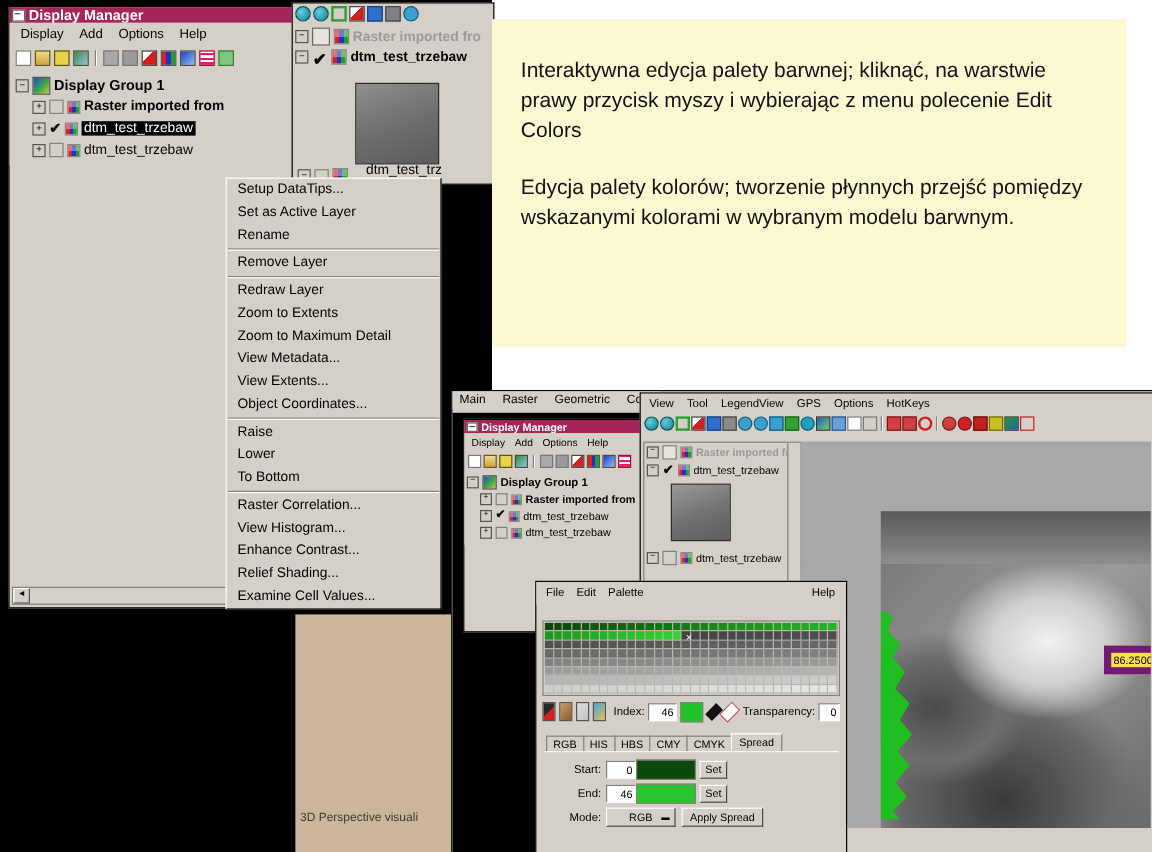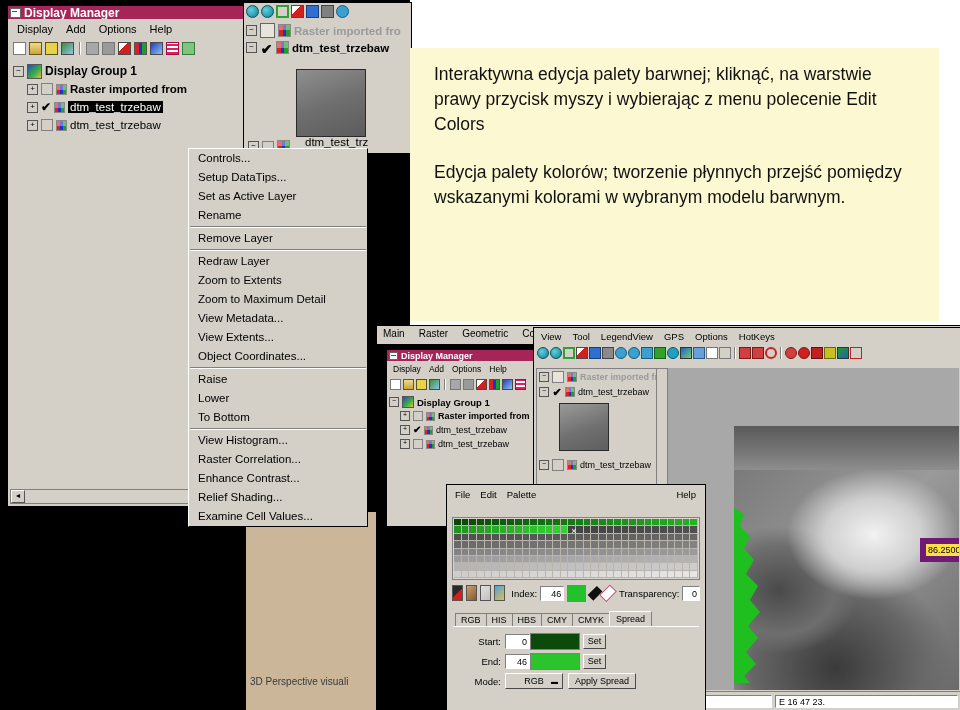--- a/index.html
+++ b/index.html
@@ -55,21 +55,21 @@
   
   #ctx{position:absolute;background:#d4d0c8;border:1px solid #000;
        border-top-color:#fff;border-left-color:#fff;}
   #ctx .ci{font-size:11.5px;color:#000;padding:2px 8px 3px 9px;white-space:nowrap;
            line-height:15px;height:19px;box-sizing:border-box;}
   #ctx .divider{height:0;border-top:1px solid #808080;border-bottom:1px solid #fff;margin:1px 1px;}
   #ctx .ci.hl{border:1px solid #fff;border-right-color:#808080;border-bottom-color:#808080;}
 
   
   #callout{position:absolute;left:410px;top:16px;width:529px;height:273px;
-           background:#fcf8d2;box-sizing:border-box;padding:14px 22px 0 24px;margin-top:32px;}
+           background:#fcf8d2;box-sizing:border-box;padding:30px 22px 0 24px;}
   #callout p{margin:0;font-size:17.5px;line-height:25px;color:#111;}
   #callout p.gap{margin-top:23px;}
 
   
   #palgrid{display:grid;grid-template-columns:repeat(32,1fr);grid-template-rows:repeat(8,1fr);
            width:100%;height:100%;gap:0;}
   #palgrid i{display:block;border-right:1px solid #b9b5ad;border-bottom:1px solid #b9b5ad;}
 
   .field{background:#fff;border:1px solid #808080;border-right-color:#fff;
          border-bottom-color:#fff;font-size:9px;color:#000;text-align:right;
@@ -181,40 +181,39 @@
               background:linear-gradient(160deg,#8f8f8f,#6f6f6f 50%,#5c5c5c);border:1px solid #2a2a2a;"></div>
   <div class="trow abs" style="left:4px;top:136px;height:15px;">
     <span class="plus">−</span>
     <span class="chk"></span>
     <span class="rgbicon" style="width:13px;height:13px;"></span>
   </div>
 </div>
 <div class="abs" style="left:305px;top:136px;font-size:11.5px;color:#000;white-space:nowrap;overflow:hidden;width:105px;">dtm_test_trz</div>
 
 <div id="ctx" style="left:188px;top:148px;width:178px;">
-    <div class="ci">Controls...</div>
     <div class="ci">Setup DataTips...</div>
     <div class="ci">Set as Active Layer</div>
     <div class="ci">Rename</div>
     <div class="divider"></div>
     <div class="ci">Remove Layer</div>
     <div class="divider"></div>
     <div class="ci">Redraw Layer</div>
     <div class="ci">Zoom to Extents</div>
     <div class="ci">Zoom to Maximum Detail</div>
     <div class="ci">View Metadata...</div>
     <div class="ci">View Extents...</div>
     <div class="ci">Object Coordinates...</div>
     <div class="divider"></div>
     <div class="ci">Raise</div>
     <div class="ci">Lower</div>
     <div class="ci">To Bottom</div>
     <div class="divider"></div>
+    <div class="ci">Raster Correlation...</div>
     <div class="ci">View Histogram...</div>
-    <div class="ci">Raster Correlation...</div>
     <div class="ci">Enhance Contrast...</div>
     <div class="ci">Relief Shading...</div>
     <div class="ci">Examine Cell Values...</div>
   </div>
 
 <div id="callout">
   <p>Interaktywna edycja palety barwnej; kliknąć, na warstwie prawy przycisk myszy i wybierając  z menu polecenie Edit Colors</p>
   <p class="gap">Edycja palety kolorów; tworzenie płynnych przejść pomiędzy wskazanymi kolorami w wybranym modelu barwnym.</p>
 </div>
 
@@ -359,27 +358,20 @@
     </svg>
 
     <div class="abs" style="left:0;top:0;width:291px;height:100px;background:#a8a8a8;"></div>
     <div class="abs" style="left:66px;top:58px;width:225px;height:44px;
                 background:linear-gradient(180deg,#5a5a5a,#777 60%,#8e8e8e);"></div>
 
     <div class="abs" style="left:252px;top:170px;background:#fde047;border:6px solid #701a75;
                 font-size:9px;color:#000;padding:0 2px;line-height:12px;white-space:nowrap;">86.2500</div>
   </div>
 
-  <div class="abs" style="left:0;bottom:0;width:427px;height:20px;background:#d4d0c8;border-top:1px solid #808080;
-              display:flex;align-items:center;gap:3px;padding:0 3px;box-sizing:border-box;">
-    <span class="field" style="width:26px;height:13px;line-height:12px;text-align:left;">462</span>
-    <span style="width:13px;height:13px;background:linear-gradient(135deg,#20a020,#d02020);flex:0 0 auto;"></span>
-    <span class="field" style="width:190px;height:13px;line-height:12px;text-align:left;padding-left:3px;">349273.04 E  492450.71 N m</span>
-    <span class="field" style="flex:1;height:13px;line-height:12px;text-align:left;padding-left:3px;overflow:hidden;">E 16 47 23.</span>
-  </div>
 </div>
 
 <div class="win" style="left:446px;top:484px;width:258px;height:226px;">
 
   <div class="menubar" style="font-size:9.5px;gap:10px;padding:4px 8px;position:relative;">
     <span class="mi">File</span>
     <span class="mi">Edit</span>
     <span class="mi">Palette</span>
     <span class="mi" style="position:absolute;right:9px;">Help</span>
   </div>

